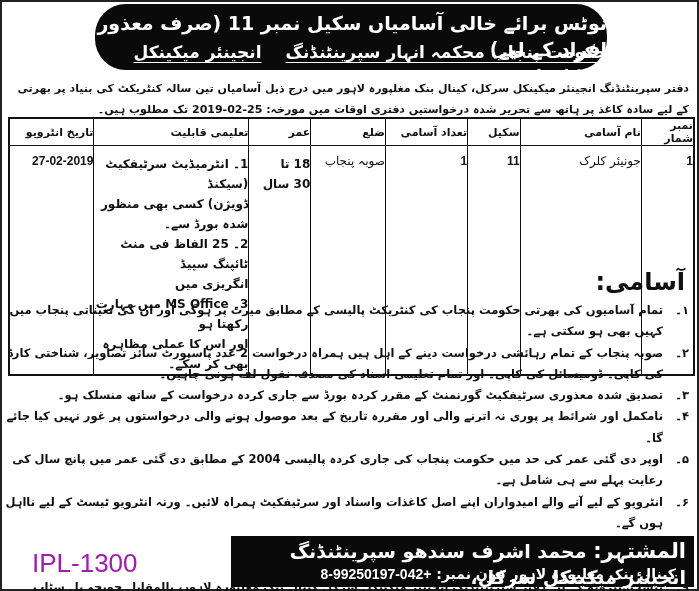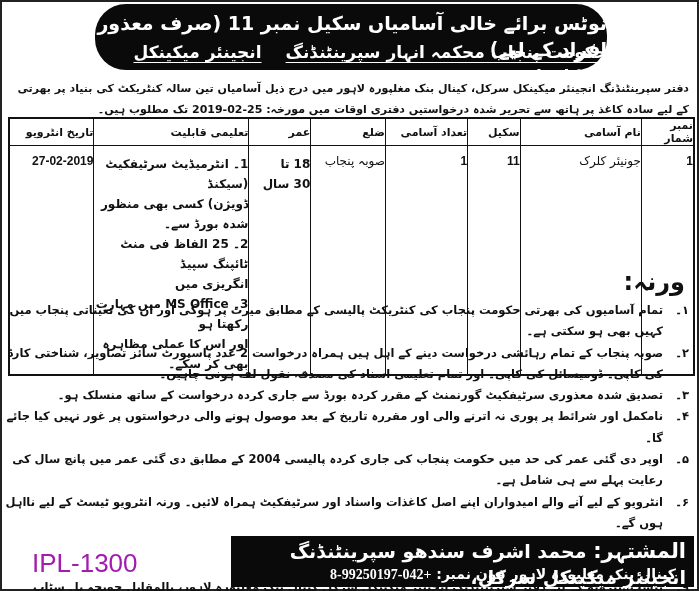--- a/index.html
+++ b/index.html
@@ -64,21 +64,21 @@
   .conditions .marker { width: 26px; flex: none; text-align: right; }
   .conditions .txt { flex: 1; }
 
   .footer-box {
     position: absolute; left: 229px; top: 534px; width: 463px; height: 51px;
     background: #0a0a0a; color: #fff; direction: rtl; text-align: right;
   }
   .footer-line1 { position: absolute; right: 8px; top: 2px; font-size: 19px; font-weight: bold; line-height: 26px; margin-left: 28px; }
   .footer-line1 .label { font-size: 21px; }
   .footer-line2 { position: absolute; right: 18px; top: 28px; font-size: 14px; font-weight: bold; line-height: 20px; }
-  .footer-line2 .phone { font-family: Liberation Serif, serif; direction: ltr; unicode-bidi: embed; }
+  .footer-line2 .phone { font-family: Liberation Sans, sans-serif; direction: ltr; unicode-bidi: embed; }
   .ipl {
     position: absolute; left: 30px; top: 546px; font-family: "Liberation Sans", sans-serif;
     font-size: 26px; color: #a21caf;
   }
 </style>
 </head>
 <body>
 
 <div class="page">
 
@@ -121,21 +121,21 @@
           <div>2۔ 25 الفاظ فی منٹ ٹائپنگ سپیڈ</div>
           <div>انگریزی میں</div>
           <div>3۔ MS Office میں مہارت رکھتا ہو</div>
           <div>اور اس کا عملی مظاہرہ بھی کر سکے۔</div>
         </td>
         <td class="date">27-02-2019</td>
       </tr>
     </tbody>
   </table>
 
-  <div class="cond-title">ورنہ:</div>
+  <div class="cond-title">آسامی:</div>
 
   <ul class="conditions">
     <li>
         <span class="marker">۱۔</span>
         <span class="txt">تمام آسامیوں کی بھرتی حکومت پنجاب کی کنٹریکٹ پالیسی کے مطابق میرٹ پر ہوگی اور ان کی تعیناتی پنجاب میں کہیں بھی ہو سکتی ہے۔</span>
       </li>
     <li>
         <span class="marker">۲۔</span>
         <span class="txt">صوبہ پنجاب کے تمام رہائشی درخواست دینے کے اہل ہیں ہمراہ درخواست 2 عدد پاسپورٹ سائز تصاویر، شناختی کارڈ کی کاپی۔ ڈومیسائل کی کاپی۔ اور تمام تعلیمی اسناد کی مصدقہ نقول لف ہونی چاہیں۔</span>
       </li>

